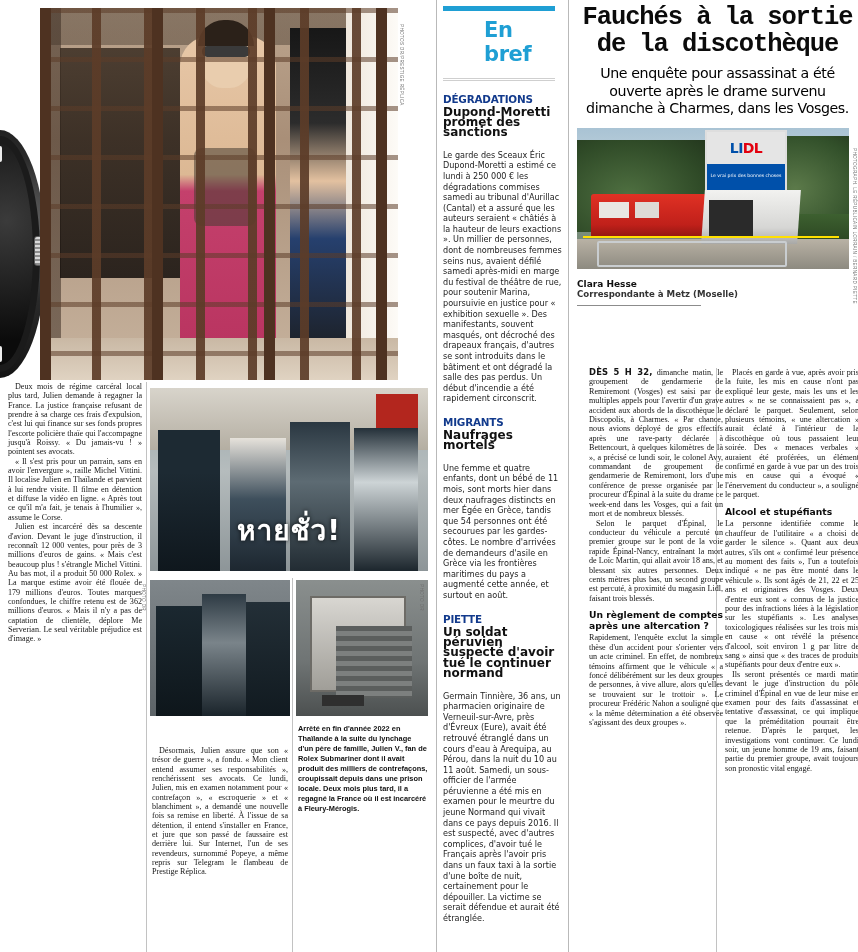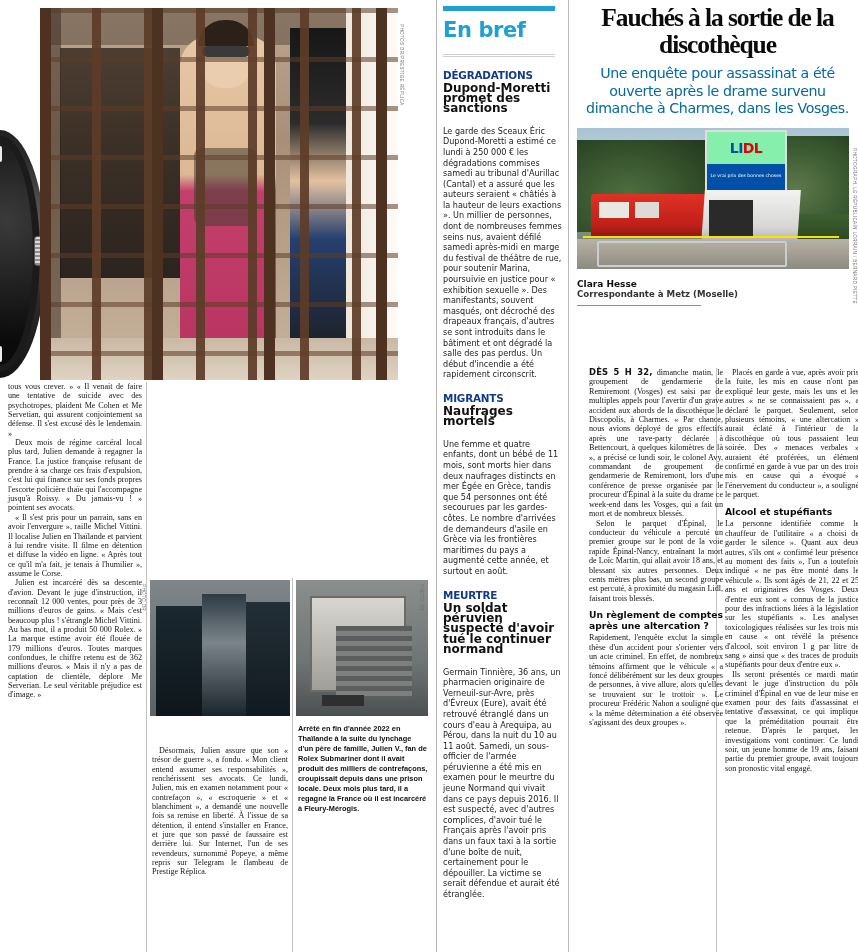--- a/index.html
+++ b/index.html
@@ -222,20 +222,21 @@
   .enbref-rule {
     width:112px; height:4.5px; background:#1f9fd4; margin-top:6px;
   }
   .enbref-title {
     font-family:"DejaVu Sans", sans-serif;
     font-weight:700;
     font-size:21px;
     color:#1f9fd4;
     letter-spacing:-.4px;
     margin-top:7px;
+    margin-left:41px;
   }
   .enbref-rule2 {
     width:112px; height:3px;
     border-top:1.1px solid #cfcfcf;
     border-bottom:1.1px solid #cfcfcf;
     margin-top:12px;
   }
   .brief-kicker {
     font-family:"DejaVu Sans", sans-serif;
     font-weight:700; font-size:10.4px; color:#123a8c;
@@ -252,56 +253,56 @@
     font-size:8.1px; line-height:10.6px; color:#1c1c1c;
     margin-top:12px;
   }
 
   
   .article {
     position:absolute; left:568px; top:0; width:290px; height:952px;
     border-left:0.8px solid #b9b9b9; padding-left:8px;
   }
   .art-head {
-    font-family:Liberation Serif, serif;
+    font-family:Liberation Mono, monospace;
     font-weight:700;
     font-size:25.5px;
     line-height:27px;
     letter-spacing:-1.1px;
     text-align:center;
     color:#0b0b0b;
     margin-top:4px;
   }
   .art-standfirst {
     font-family:"DejaVu Sans", sans-serif;
     font-size:14.2px;
     line-height:17.5px;
     letter-spacing:-.4px;
     text-align:center;
-    color:#0369a1;
+    color:#000000;
     margin-top:7px;
   }
 
   .art-photo {
     position:relative;
     margin-top:10px;
     width:272px; height:141px;
     overflow:hidden;
     background:linear-gradient(180deg,#9fb6c4 0%,#86a08e 42%,#6e7e6c 100%);
   }
   .ap-sky { position:absolute; left:0; top:0; width:100%; height:48px;
             background:linear-gradient(180deg,#a9c3d4,#c6d6de); }
   .ap-trees { position:absolute; left:0; top:12px; width:128px; height:92px;
               background:radial-gradient(ellipse at 40% 60%, #4f7041 0%, #2f4a27 70%, #24381e 100%); }
   .ap-trees2 { position:absolute; right:0; top:8px; width:120px; height:96px;
               background:radial-gradient(ellipse at 55% 55%, #5c7a4a 0%, #32502a 72%, #25391f 100%); }
   .ap-sign { position:absolute; left:128px; top:2px; width:82px; height:68px;
              background:#ffffff; border:2px solid #dedede; }
   .ap-sign-top { position:absolute; left:0; top:0; width:100%; height:32px;
-                 background:#86efac; display:flex; align-items:center; justify-content:center; }
+                 background:#e5e5e5; display:flex; align-items:center; justify-content:center; }
   .ap-lidl {
     font-family:"DejaVu Sans", sans-serif; font-weight:700;
     font-size:14px; color:#0050aa; letter-spacing:-.6px;
   }
   .ap-lidl .r { color:#e3000f; }
   .ap-sign-bot { position:absolute; left:0; top:32px; width:100%; height:36px;
                  background:#0050aa; }
   .ap-sign-bot .t { color:#fff; font-family:"DejaVu Sans",sans-serif;
                     font-size:4.6px; text-align:center; margin-top:9px; line-height:6px;}
   .ap-pole { position:absolute; left:165px; top:70px; width:9px; height:42px; background:#c9ccce; }
@@ -386,38 +387,46 @@
       <div class="pp-glasses"></div>
       <div class="pp-torso-tat"></div>
       <div class="pp-right-person"></div>
       <div class="pp-rightwall"></div>
       <div class="pp-floor"></div>
       <div class="pp-bars"></div>
       <div class="pp-bars-heavy"></div>
     </div>
     <div class="credit-vert" style="left:404px; top:24px;">PHOTOS DR/PRESTIGE RÉPLICA</div>
 
+    <div class="photo-street">
+      <div class="ps-building"></div>
+      <div class="ps-red"></div>
+      <div class="ps-o1"></div>
+      <div class="ps-o2"></div>
+      <div class="ps-o3"></div>
+      <div class="ps-o4"></div>
+      <div class="ps-thai">หายชั่ว!</div>
+    </div>
 
     <div class="photo-group">
       <div class="pg-a"></div>
       <div class="pg-b"></div>
       <div class="pg-c"></div>
     </div>
 
     <div class="photo-van">
       <div class="pv-box">
         <div class="pv-inner"></div>
       </div>
       <div class="pv-label"></div>
     </div>
     <div class="credit-vert" style="left:424px; top:584px;">PHOTO DR</div>
     <div class="credit-vert" style="left:146px; top:584px;">PHOTO DR</div>
 
     <div class="bodycol" style="left:8px; top:382px; width:134px;">
-      <p class="noind">tous vous crever. » « Il venait de faire une tentative de suicide avec des psychotropes, plaident Me Cohen et Me Servetian, qui assurent conjointement sa défense. Il s'est excusé dès le lendemain. »</p>
       <p>Deux mois de régime carcéral local plus tard, Julien demande à regagner la France. La justice française refusant de prendre à sa charge ces frais d'expulsion, c'est lui qui finance sur ses fonds propres l'escorte policière thaïe qui l'accompagne jusqu'à Roissy. « Du jamais-vu ! » pointent ses avocats.</p>
       <p>« Il s'est pris pour un parrain, sans en avoir l'envergure », raille Michel Vittini. Il localise Julien en Thaïlande et parvient à lui rendre visite. Il filme en détention et diffuse la vidéo en ligne. « Après tout ce qu'il m'a fait, je tenais à l'humilier », assume le Corse.</p>
       <p>Julien est incarcéré dès sa descente d'avion. Devant le juge d'instruction, il reconnaît 12 000 ventes, pour près de 3 millions d'euros de gains. « Mais c'est beaucoup plus ! s'étrangle Michel Vittini. Au bas mot, il a produit 50 000 Rolex. » La marque estime avoir été flouée de 179 millions d'euros. Toutes marques confondues, le chiffre retenu est de 362 millions d'euros. « Mais il n'y a pas de captation de clientèle, déplore Me Serverian. Le seul véritable préjudice est d'image. »</p>
     </div>
 
     <div class="bodycol" style="left:152px; top:746px; width:136px;">
       <p>Désormais, Julien assure que son « trésor de guerre », a fondu. « Mon client entend assumer ses responsabilités », renchérissent ses avocats. Ce lundi, Julien, mis en examen notamment pour « contrefaçon », « escroquerie » et « blanchiment », a demandé une nouvelle fois sa remise en liberté. À l'issue de sa détention, il entend s'installer en France, et jure que son passé de faussaire est derrière lui. Sur Internet, l'un de ses revendeurs, surnommé Popeye, a même repris sur Telegram le flambeau de Prestige Réplica.</p>
     </div>
 
     <div class="caption" style="left:298px; top:724px; width:130px;">Arrêté en fin d'année 2022 en Thaïlande à la suite du lynchage d'un père de famille, Julien V., fan de Rolex Submariner dont il avait produit des milliers de contrefaçons, croupissait depuis dans une prison locale. Deux mois plus tard, il a regagné la France où il est incarcéré à Fleury-Mérogis.</div>
@@ -434,21 +443,21 @@
       <div class="brief-body">Le garde des Sceaux Éric Dupond-Moretti a estimé ce lundi à 250 000 € les dégradations commises samedi au tribunal d'Aurillac (Cantal) et a assuré que les auteurs seraient « châtiés à la hauteur de leurs exactions ». Un millier de personnes, dont de nombreuses femmes seins nus, avaient défilé samedi après-midi en marge du festival de théâtre de rue, pour soutenir Marina, poursuivie en justice pour « exhibition sexuelle ». Des manifestants, souvent masqués, ont décroché des drapeaux français, d'autres se sont introduits dans le bâtiment et ont dégradé la salle des pas perdus. Un début d'incendie a été rapidement circonscrit.</div>
     </div>
 
     <div>
       <div class="brief-kicker">MIGRANTS</div>
       <div class="brief-sub">Naufrages mortels</div>
       <div class="brief-body">Une femme et quatre enfants, dont un bébé de 11 mois, sont morts hier dans deux naufrages distincts en mer Égée en Grèce, tandis que 54 personnes ont été secourues par les gardes-côtes. Le nombre d'arrivées de demandeurs d'asile en Grèce via les frontières maritimes du pays a augmenté cette année, et surtout en août.</div>
     </div>
 
     <div>
-      <div class="brief-kicker">MEURTRE</div>
+      <div class="brief-kicker">PIETTE</div>
       <div class="brief-sub">Un soldat péruvien suspecté d'avoir tué le continuer normand</div>
       <div class="brief-body">Germain Tinnière, 36 ans, un pharmacien originaire de Verneuil-sur-Avre, près d'Évreux (Eure), avait été retrouvé étranglé dans un cours d'eau à Arequipa, au Pérou, dans la nuit du 10 au 11 août. Samedi, un sous-officier de l'armée péruvienne a été mis en examen pour le meurtre du jeune Normand qui vivait dans ce pays depuis 2016. Il est suspecté, avec d'autres complices, d'avoir tué le Français après l'avoir pris dans un faux taxi à la sortie d'une boîte de nuit, certainement pour le dépouiller. La victime se serait défendue et aurait été étranglée.</div>
     </div>
   </div>
 
   <div class="article">
 
     <div class="art-head">Fauchés à la sortie de la discothèque</div>
     <div class="art-standfirst">Une enquête pour assassinat a été ouverte après le drame survenu dimanche à Charmes, dans les Vosges.</div>
 

